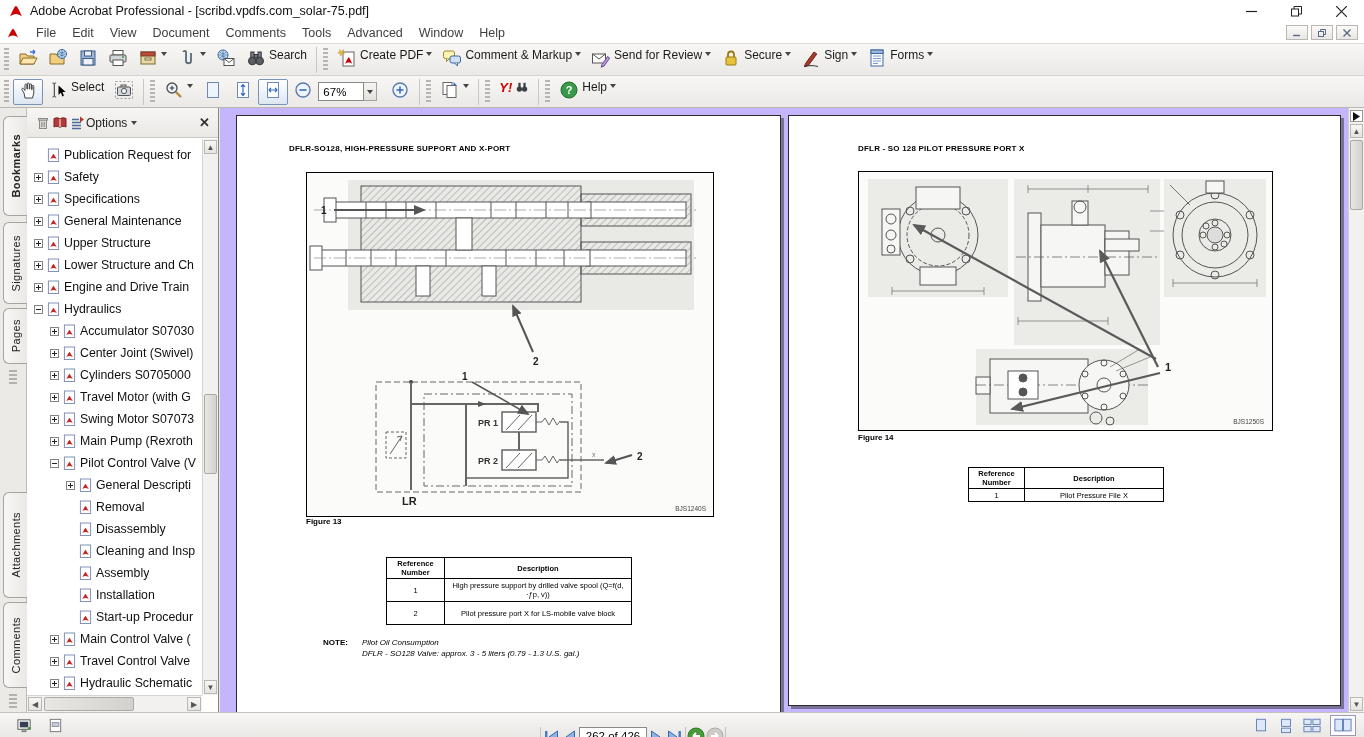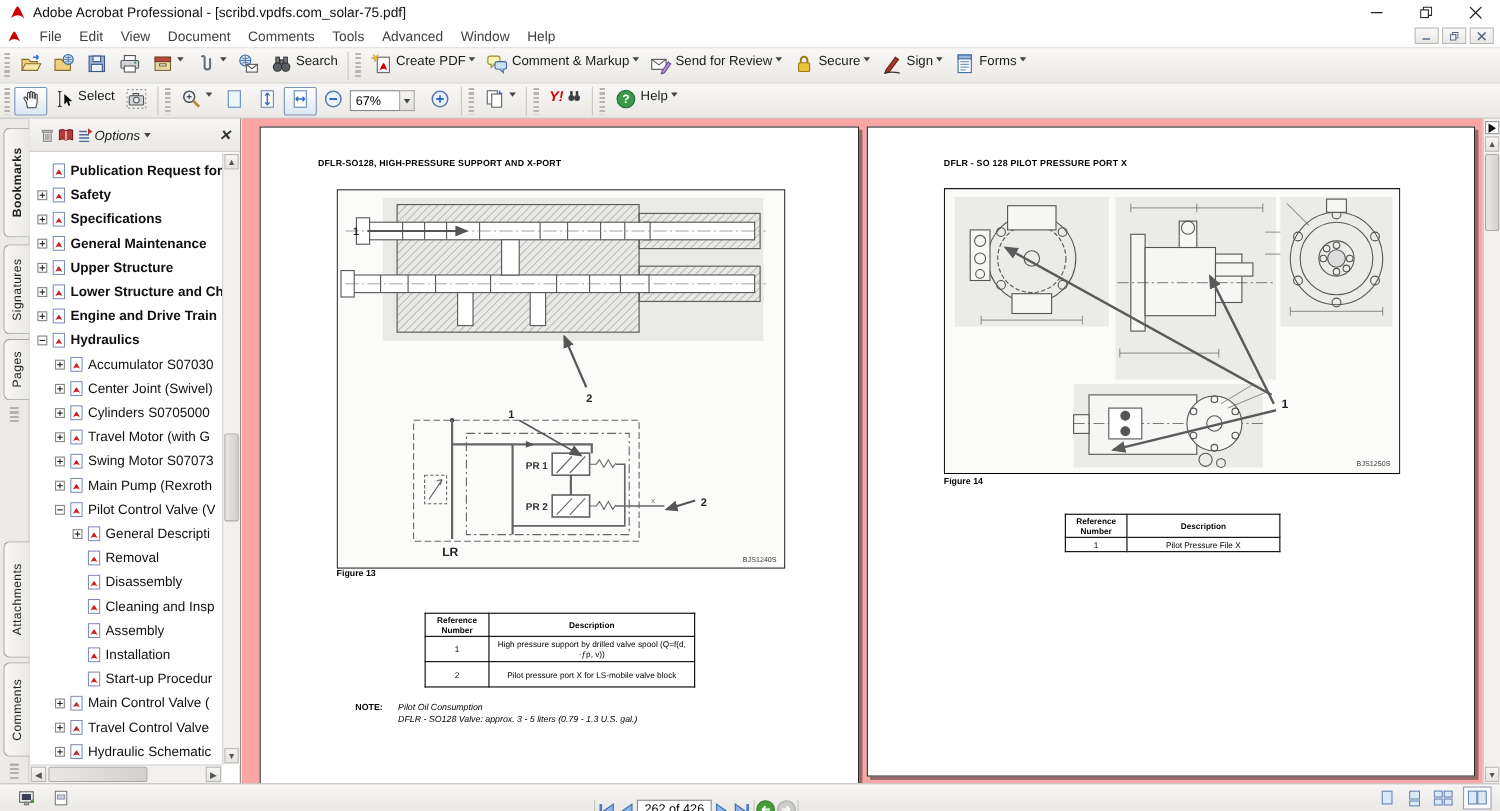--- a/index.html
+++ b/index.html
@@ -37,42 +37,42 @@
 
   
   .tabstrip { position:absolute; left:0; top:0; bottom:0; width:27px; background:#eceae7; border-right:1px solid #bdbcb9; }
   .vtab { position:absolute; left:3px; width:24px; background:linear-gradient(90deg,#f8f7f5,#e9e8e5); border:1px solid #a5a4a0; border-right:none; border-radius:6px 0 0 6px; display:flex; align-items:center; justify-content:center; }
   .vtab span { writing-mode:vertical-rl; transform:rotate(180deg); font-size:11px; color:#222; letter-spacing:.4px; }
   .vtab.active span { font-weight:bold; }
   .tgrip { position:absolute; left:9px; width:8px; height:14px; background:repeating-linear-gradient(180deg,#b2b1ae 0 2px,transparent 2px 4px); }
 
   
   .panel { position:absolute; left:27px; top:0; bottom:0; width:192px; background:#fff; border-right:1px solid #868682; }
-  .phead { height:30px; background:linear-gradient(#f7f6f4,#e9e8e5); border-bottom:1px solid #c9c8c5; display:flex; align-items:center; gap:1px; padding:0 8px; font-size:12px; color:#222;font-style:italic; }
+  .phead { height:30px; background:linear-gradient(#f7f6f4,#e9e8e5); border-bottom:1px solid #c9c8c5; display:flex; align-items:center; gap:1px; padding:0 8px; font-size:12px; color:#222; }
   .pi { width:16px; height:16px; }
   .optbtn { display:flex; align-items:center; gap:4px; }
   .pclose { margin-left:auto; font-size:13px; color:#333; font-weight:bold; }
   .bmlist { position:absolute; top:31px; left:0; right:16px; bottom:17px; overflow:hidden; padding-top:5px; }
   .bm { height:22px; display:flex; align-items:center; gap:4px; white-space:nowrap; font-size:12.3px; color:#101010; overflow:hidden; }
-  .l0 { padding-left:7px;font-weight:bold; } .l1 { padding-left:23px; } .l2 { padding-left:39px; }
+  .l0 { padding-left:7px; } .l1 { padding-left:23px; } .l2 { padding-left:39px; }
   .eb { width:9px; height:9px; border:1px solid #848480; background:#fff; position:relative; flex:none; }
   .eb::before { content:""; position:absolute; left:1px; right:1px; top:3px; height:1px; background:#222; }
   .eb.plus::after { content:""; position:absolute; top:1px; bottom:1px; left:3px; width:1px; background:#222; }
   .eb.none { border:none; background:transparent; } .eb.none::before { display:none; }
   .bmi { width:13px; height:15px; flex:none; }
   .bmi rect { fill:#fff; stroke:#7a8ab8; stroke-width:1; }
   .bmi path { fill:#cc2222; }
   .bl { overflow:hidden; }
   .pvs { position:absolute; top:31px; right:0; bottom:17px; width:16px; background:#f2f1ef; border-left:1px solid #d5d4d1; }
   .phs { position:absolute; bottom:0; left:0; right:16px; height:17px; background:#f2f1ef; border-top:1px solid #d5d4d1; }
   .sbtn { position:absolute; background:linear-gradient(#f8f7f5,#e4e3e0); border:1px solid #b9b8b5; color:#555; font-size:8px; display:flex; align-items:center; justify-content:center; }
   .sthumb { position:absolute; background:linear-gradient(90deg,#e8e7e4,#d2d1ce); border:1px solid #aaa9a6; border-radius:2px; }
 
   
-  .doc { position:absolute; left:220px; right:16px; top:0; bottom:0; background:#fca5a5; overflow:hidden; }
+  .doc { position:absolute; left:220px; right:16px; top:0; bottom:0; background:#c4b5fd; overflow:hidden; }
   .pg { position:absolute; background:#fff; border:1px solid #2a2a2a; box-shadow:3px 3px 0 rgba(30,30,30,.45); }
   .pg-h { position:absolute; font-weight:bold; font-size:8px; color:#000; letter-spacing:.2px; }
   .figcap { position:absolute; font-weight:bold; font-size:8px; color:#000; }
   .ptable { position:absolute; border-collapse:collapse; font-size:7.5px; color:#000; background:#fff; }
   .ptable th,.ptable td { border:1px solid #000; text-align:center; vertical-align:middle; padding:1px 3px; }
   .ptable th { font-weight:bold; }
   .note { position:absolute; display:flex; gap:14px; font-size:8px; color:#000; }
   .note .nlab { font-weight:bold; }
   .note .nl { font-style:italic; line-height:1.35; }
   .figsvg { position:absolute; font-family:"Liberation Sans",sans-serif; }

